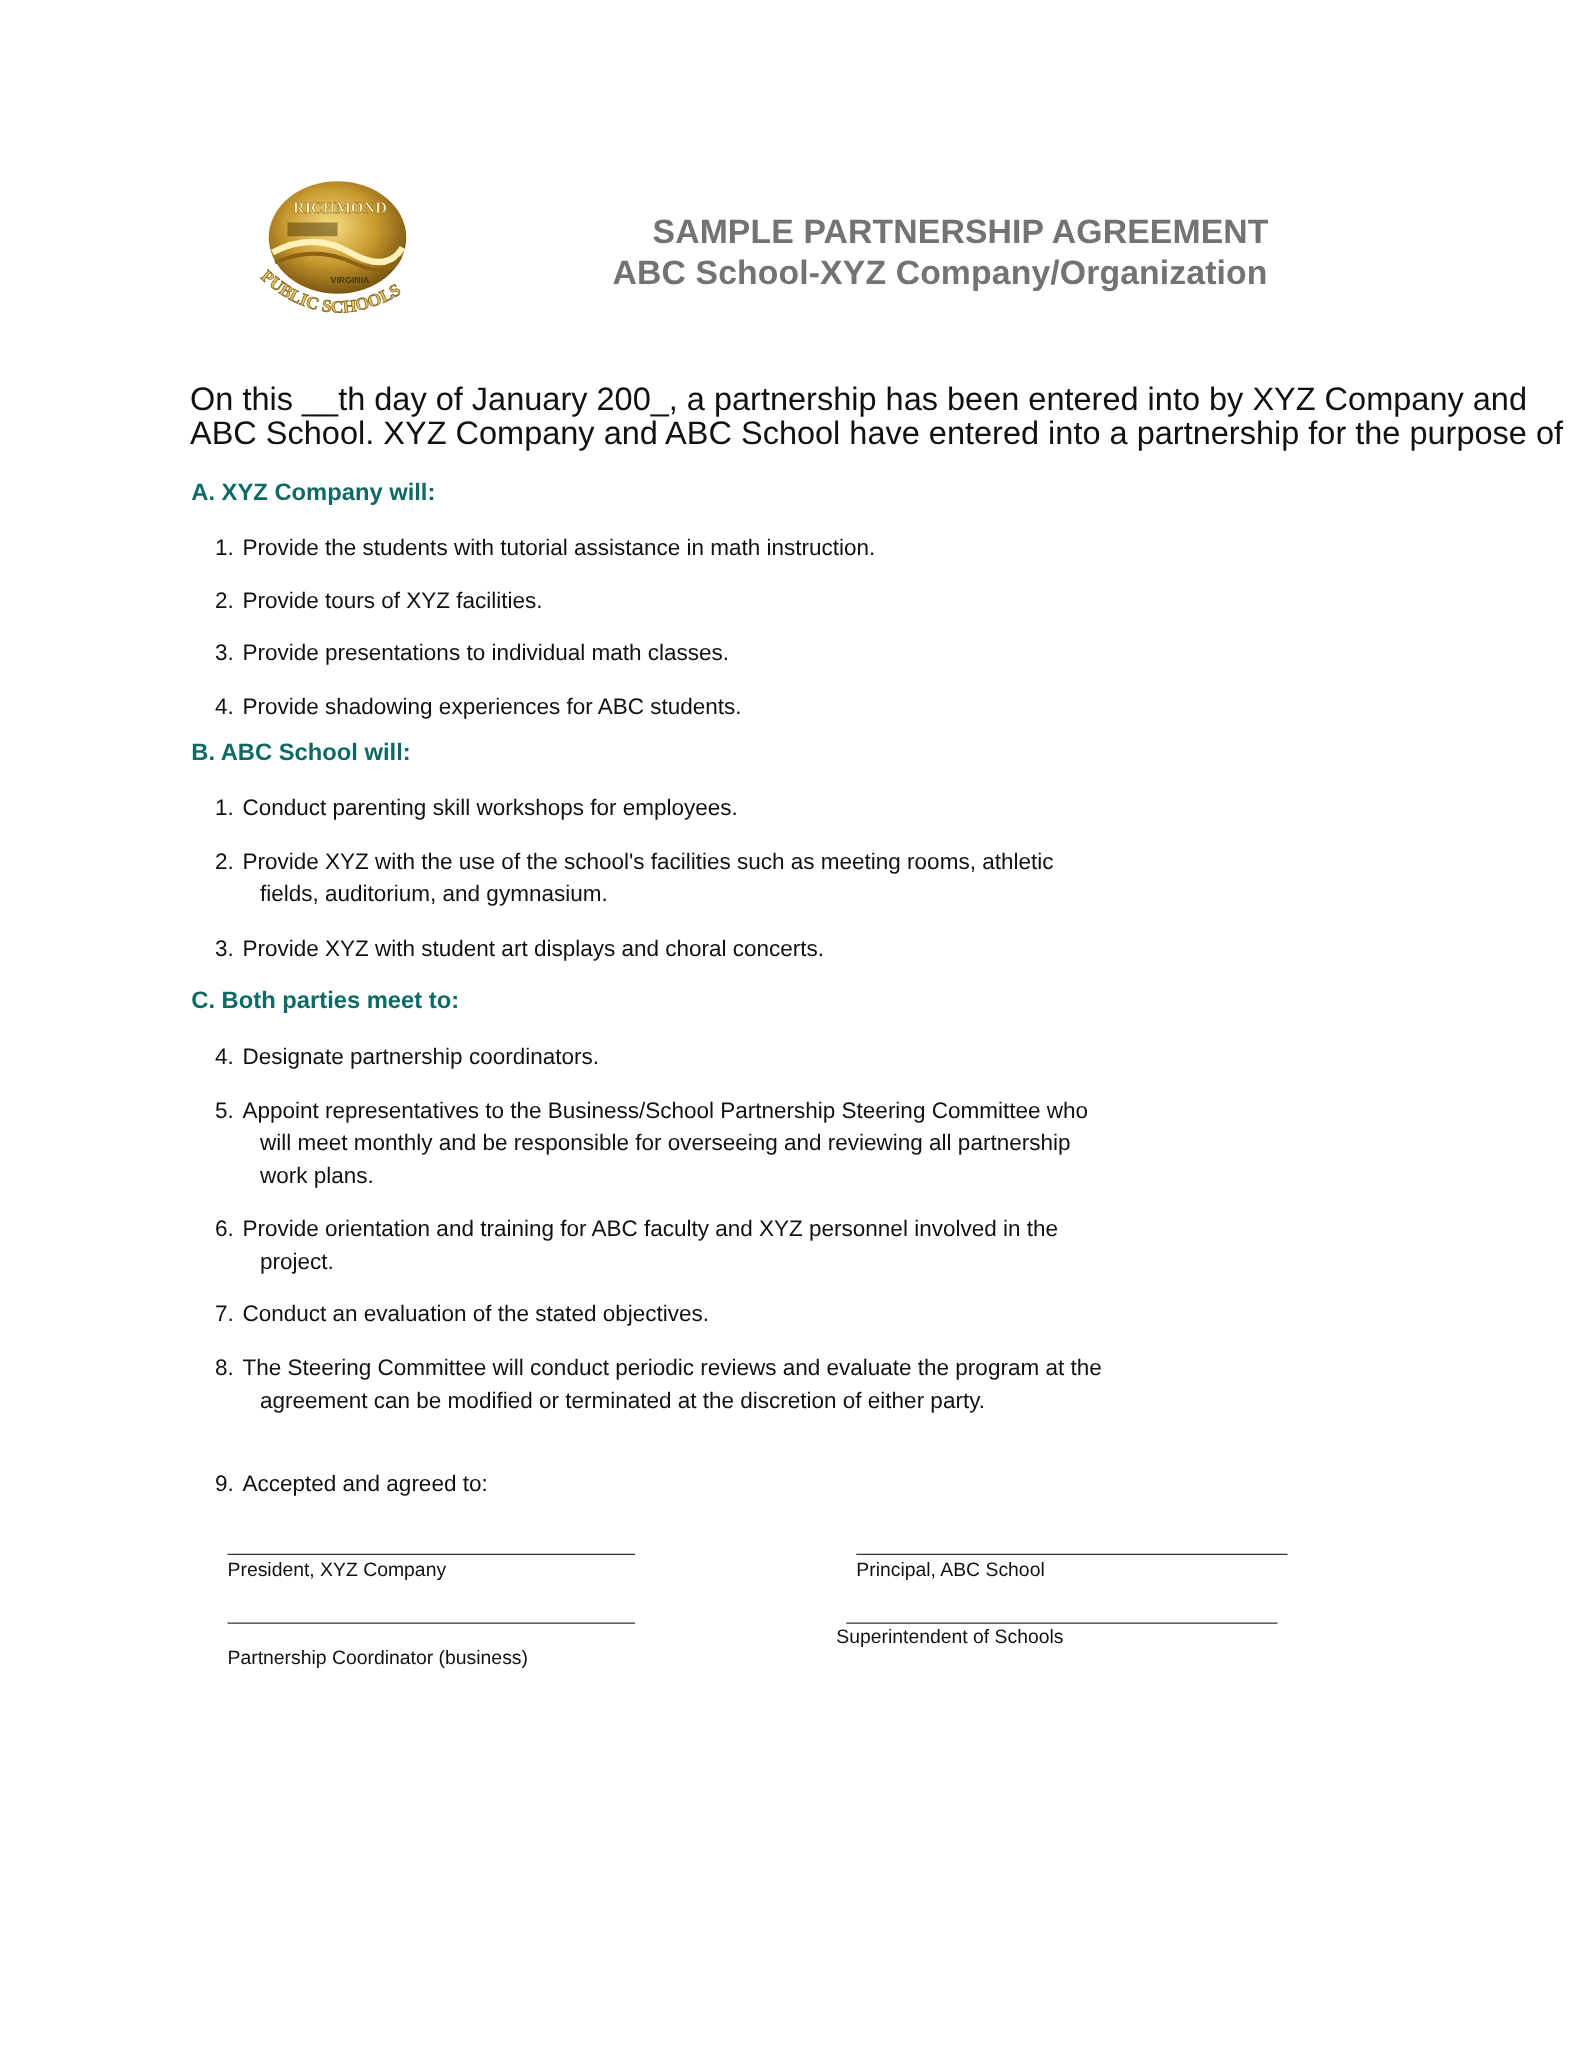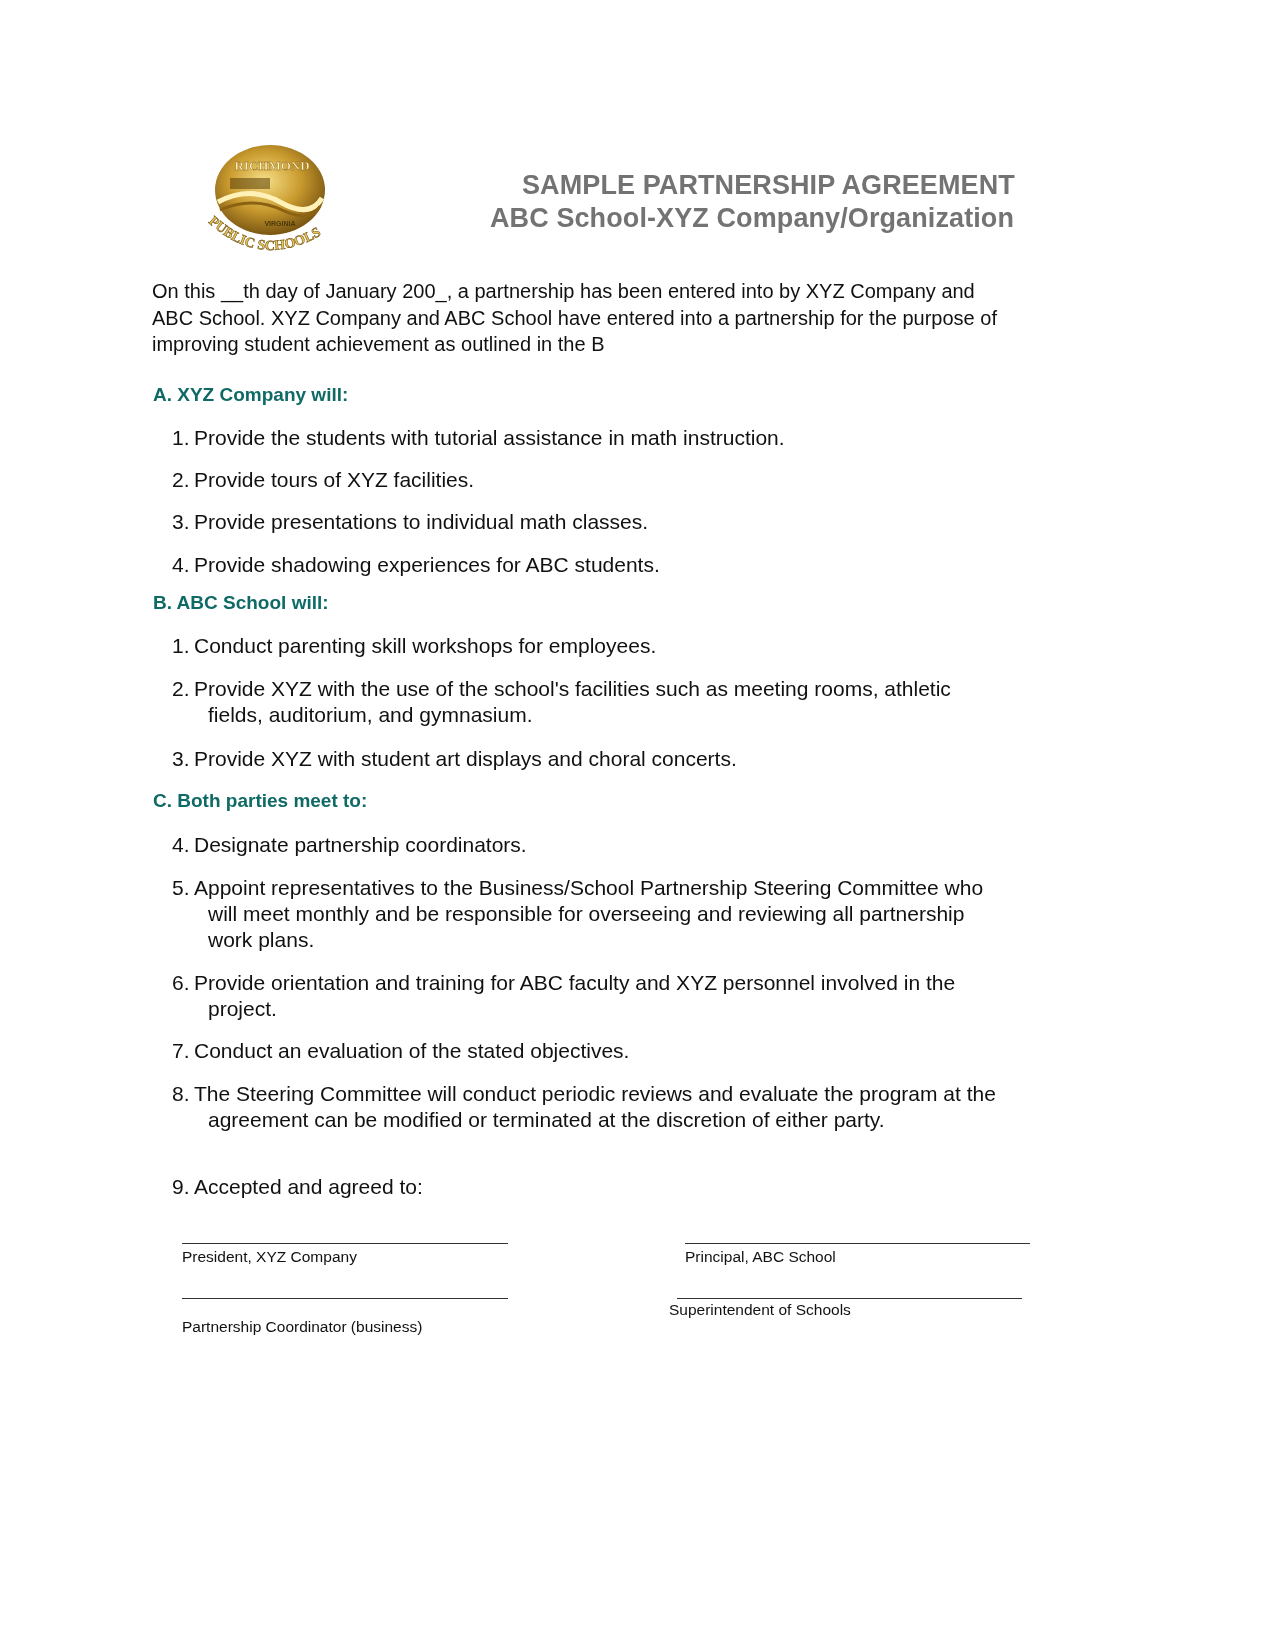--- a/index.html
+++ b/index.html
@@ -1,22 +1,22 @@
 <!DOCTYPE html>
 <html><head>
 <meta charset="utf-8">
 <style>
   html, body { margin: 0; padding: 0; background: #ffffff; }
   body { width: 1275px; height: 1650px; position: relative; overflow: hidden;
          font-family: "Liberation Sans", sans-serif; color: #111; }
   .abs { position: absolute; white-space: nowrap; }
   .title { font-weight: bold; color: #737373; font-size: 27px; letter-spacing: 0.1px; }
-  .para { font-size: 20px; line-height: 26.5px; }
+  .para { font-size: 26px; line-height: 26.5px; margin-top: 28px; }
   .heading { font-weight: bold; color: #0f6a66; font-size: 19px; }
-  .item { font-size: 21px; line-height: 26px; }
+  .item { font-size: 18px; line-height: 26px; }
   .item .num { display: inline-block; width: 22px; }
   .item .cont { display: block; padding-left: 36px; }
   .sig-line { position: absolute; height: 0; border-top: 1px solid #333; }
   .sig-label { font-size: 15.5px; }
   .logo { position: absolute; left: 200px; top: 140px; width: 150px; height: 125px; }
 </style>
 </head>
 <body>
 
 <div class="logo">
@@ -40,21 +40,20 @@
     </text>
   </svg>
 </div>
 
 <div class="abs title" style="left:522px; top:170px;">SAMPLE PARTNERSHIP AGREEMENT</div>
 <div class="abs title" style="left:490px; top:203px;">ABC School-XYZ Company/Organization</div>
 
 <div class="abs para" style="left:152px; top:278px;">
   <div>On this __th day of January 200_, a partnership has been entered into by XYZ Company and</div>
   <div>ABC School. XYZ Company and ABC School have entered into a partnership for the purpose of</div>
-  <div>improving student achievement as outlined in the B</div>
 </div>
 
 <div class="abs heading" style="left:153px; top:384px;">A. XYZ Company will:</div>
 <div class="abs item" style="left:172px; top:425px;">
   <span class="num">1.</span><span>Provide the students with tutorial assistance in math instruction.</span>
 </div>
 <div class="abs item" style="left:172px; top:467px;">
   <span class="num">2.</span><span>Provide tours of XYZ facilities.</span>
 </div>
 <div class="abs item" style="left:172px; top:509px;">

